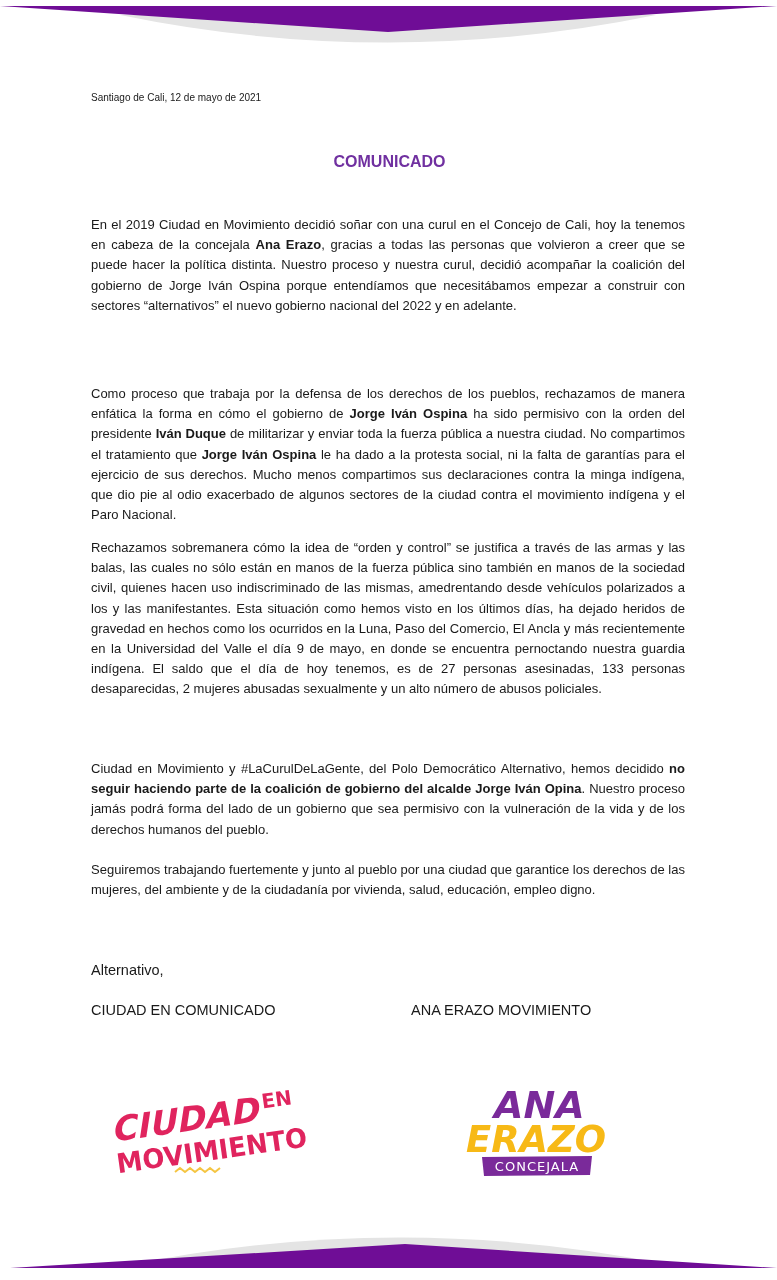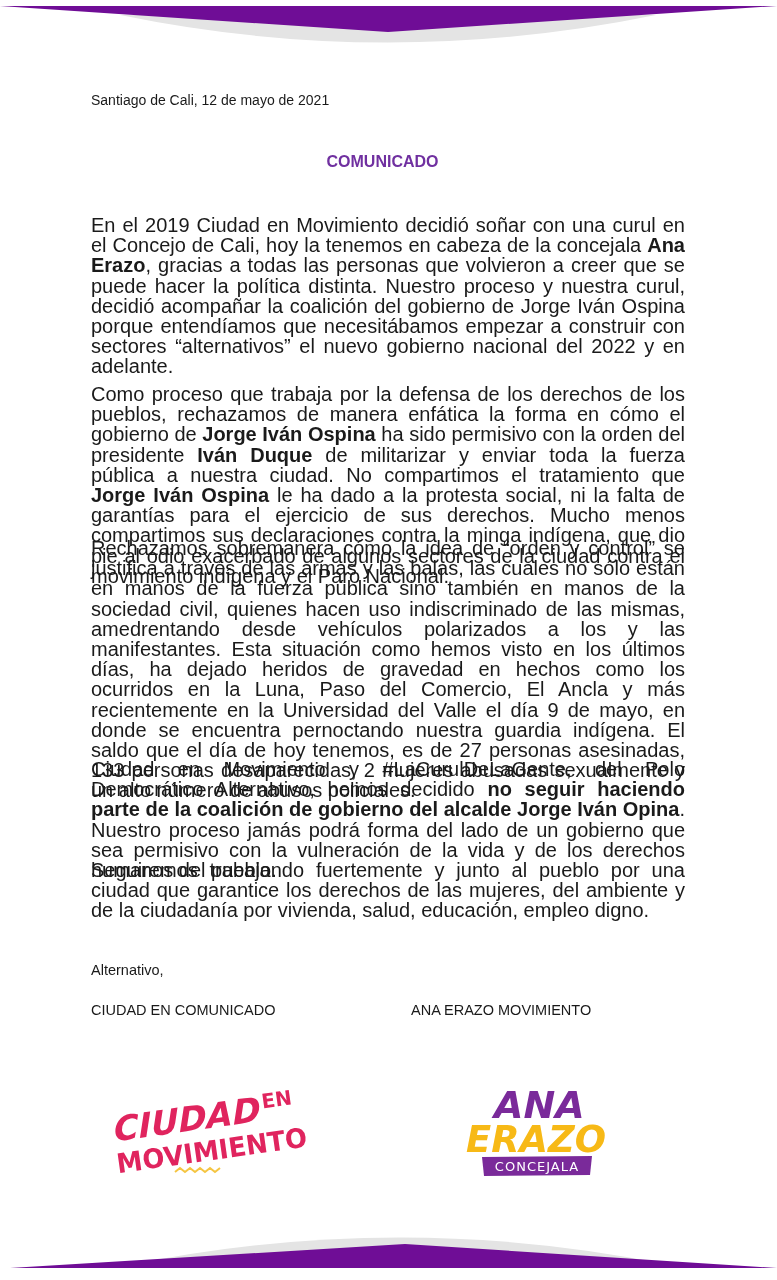--- a/index.html
+++ b/index.html
@@ -6,30 +6,30 @@
     body {
       width: 777px; height: 1280px; position: relative; overflow: hidden;
       font-family: "Liberation Sans", sans-serif; color: #1a1a1a;
     }
     .deco { position: absolute; left: 0; width: 777px; }
     .deco-top { top: 0; height: 50px; }
     .deco-bottom { bottom: 0; height: 60px; }
 
     .date {
       position: absolute; left: 91px; top: 92px;
-      font-size: 14px; letter-spacing: 0;
+      font-size: 10px; letter-spacing: 0;
     }
     .title {
-      position: absolute; left: 0; width: 765px; top: 153px;
+      position: absolute; left: 7px; width: 765px; top: 153px;
       text-align: center; font-weight: bold; font-size: 16px;
       color: #7030a0;
     }
     .body-text {
       position: absolute; left: 91px; width: 594px;
-      font-size: 20px; line-height: 20.2px; text-align: justify;
+      font-size: 13px; line-height: 20.2px; text-align: justify;
     }
     .body-text p { margin: 0; }
     .p1 { top: 215px; }
     .p2 { top: 356px; margin-top: 28px; }
     .p3 { top: 538px; }
     .p4 { top: 759px; }
     .p5 { top: 860px; }
     b { font-weight: bold; }
 
     .closing { position: absolute; left: 91px; top: 962px; font-size: 14.5px; }

